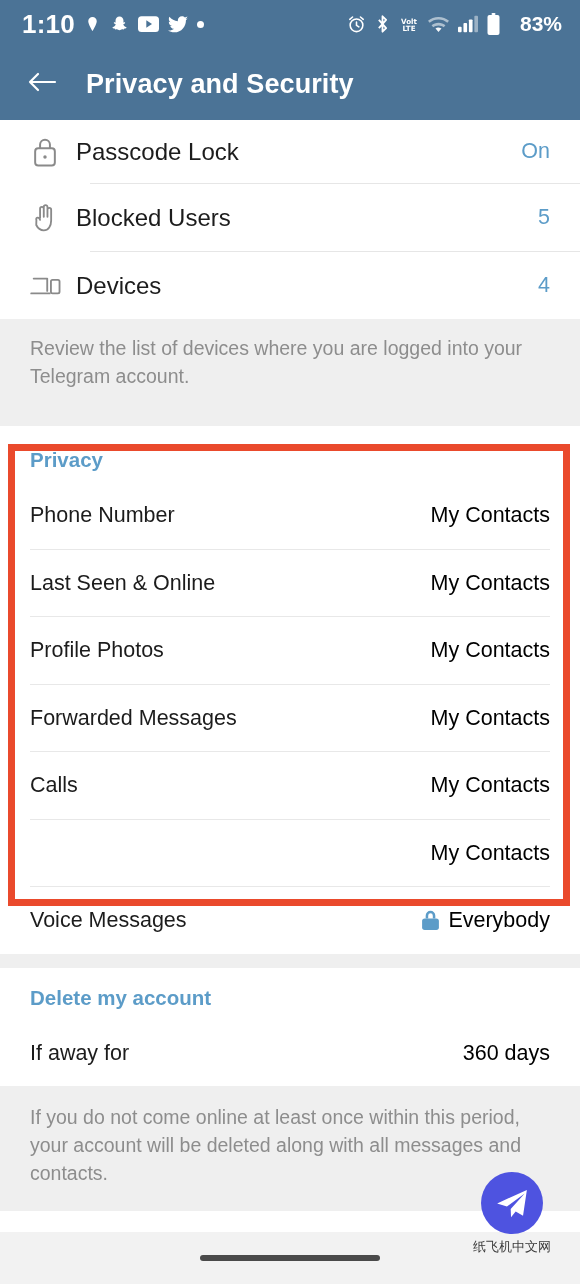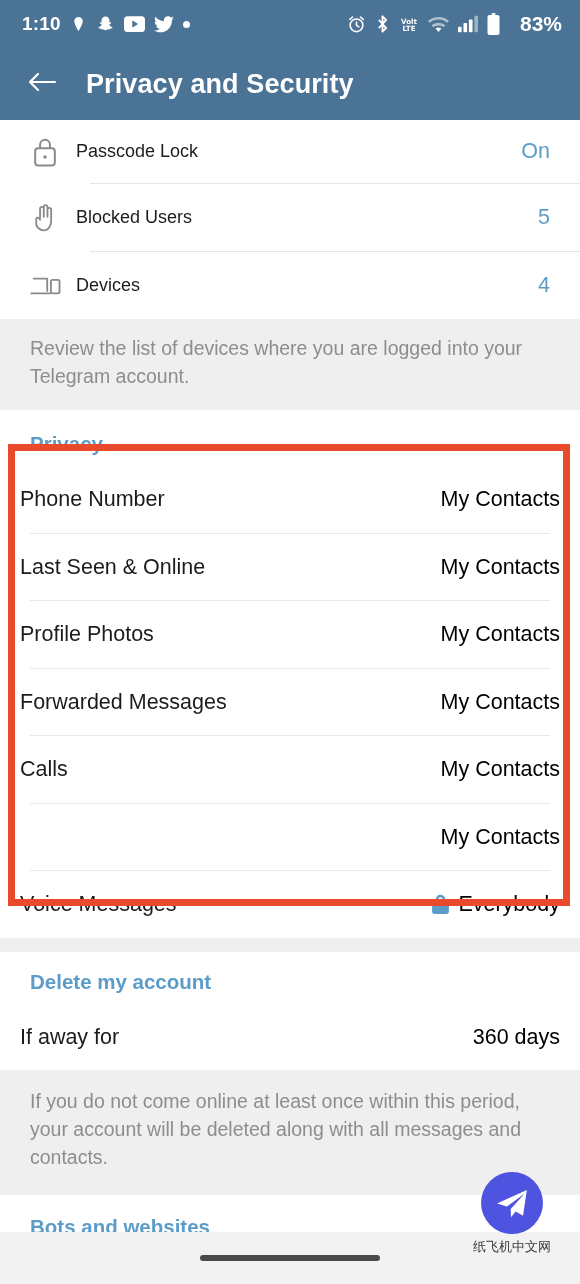--- a/index.html
+++ b/index.html
@@ -21,21 +21,21 @@
   
   .statusbar {
     height: 48px;
     background: #4b7396;
     display: flex;
     align-items: center;
     padding: 0 18px 0 22px;
     color: #ffffff;
   }
   .sb-left { display: flex; align-items: center; gap: 9px; }
-  .sb-time { font-size: 19px; font-weight: bold; letter-spacing: .2px; }
+  .sb-time { font-size: 26px; font-weight: bold; letter-spacing: .2px; }
   .sb-right { margin-left: auto; display: flex; align-items: center; gap: 9px; }
   .sb-pct { font-size: 21px; font-weight: bold; margin-left: 11px; }
   .ico { display: inline-flex; align-items: center; justify-content: center; }
   .dot-ico { width: 7px; height: 7px; border-radius: 50%; background: #fff; display: inline-block; }
 
   
   .appbar {
     height: 72px;
     background: #4b7396;
     display: flex;
@@ -68,21 +68,21 @@
     position: relative;
   }
   .row .lead-icon {
     width: 46px;
     display: flex;
     align-items: center;
     justify-content: flex-start;
     flex: 0 0 46px;
   }
   .row .label {
-    font-size: 18px;
+    font-size: 24px;
     color: #1c1c1c;
     flex: 1 1 auto;
     white-space: nowrap;
   }
   .row .value {
     font-size: 21.5px;
     color: #5c9cc8;
     margin-left: auto;
     display: flex;
     align-items: center;
@@ -91,42 +91,42 @@
   }
   .divider {
     height: 1px;
     background: #e6e6e6;
     margin-left: 90px;
   }
 
   
   .note {
     background: #efefef;
-    padding: 16px 30px 20px 30px;
+    padding: 16px 30px 36px 30px;
     color: #8d8d8d;
     font-size: 19.5px;
     line-height: 1.42;
   }
   .note.tall { padding-top: 18px; padding-bottom: 24px; }
 
   
   .sec-head {
     font-size: 20.5px;
     font-weight: bold;
     color: #5c9cc8;
     padding: 22px 30px 10px 30px;
     background: #ffffff;
   }
 
   
   .privacy-row {
     display: flex;
     align-items: center;
     height: 66.5px;
-    padding: 0 20px;
+    padding: 0 30px;
     background: #fff;
   }
   .privacy-row .label { font-size: 21.5px; color: #1c1c1c; }
   .privacy-row .value {
     font-size: 21.5px; color: #000000; margin-left: auto;
     display: flex; align-items: center; gap: 8px;
   }
   .privacy-div { height: 1px; background: #e8e8e8; margin: 0 30px; }
 
   

